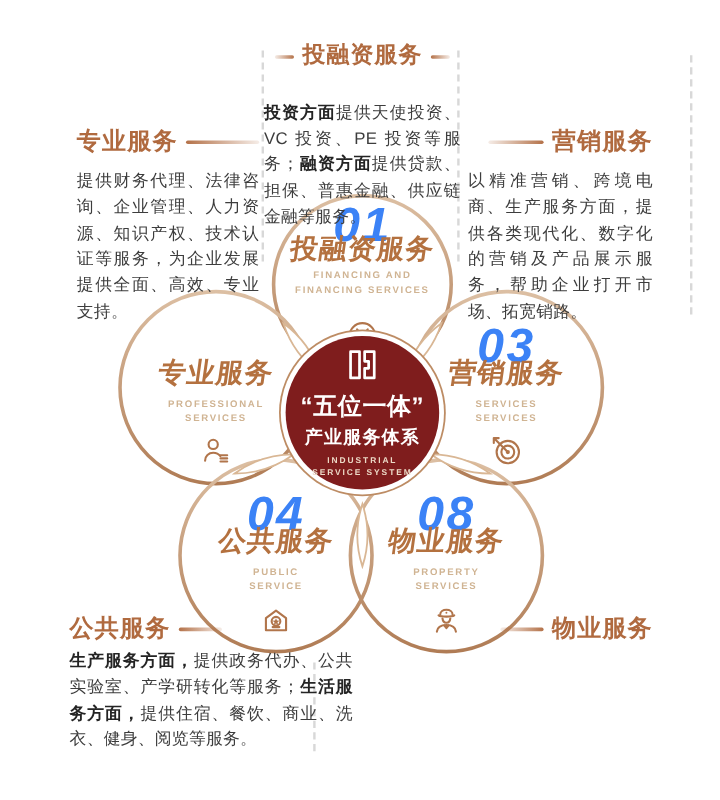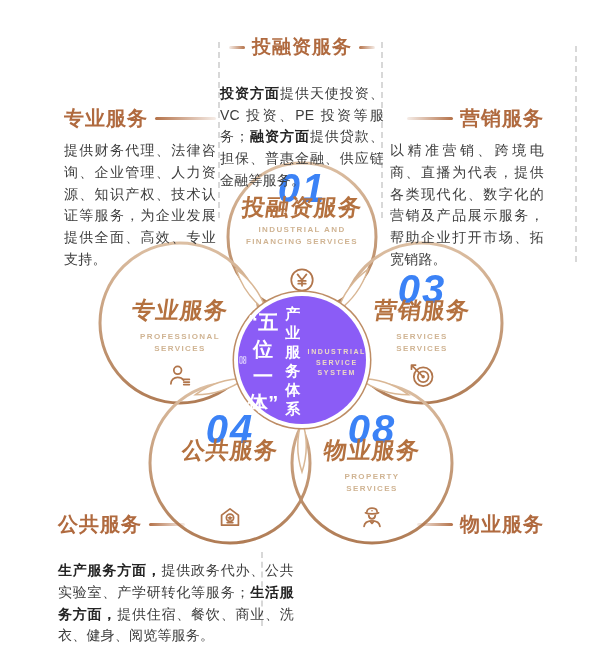--- a/index.html
+++ b/index.html
@@ -27,23 +27,23 @@
   .ccontent{position:absolute;z-index:3;}
   .num{position:absolute;left:0;width:100%;text-align:center;
     font-size:40px;font-weight:800;font-style:italic;color:#3b82f6;letter-spacing:2px;}
   .ctitle{position:absolute;left:0;width:100%;text-align:center;
     font-size:23px;font-weight:900;color:#b4713f;letter-spacing:1px;
     transform:skewX(-8deg);white-space:nowrap;}
   .cen{position:absolute;left:0;width:100%;text-align:center;
     font-size:8px;font-weight:700;color:#d0b493;letter-spacing:1.4px;line-height:1.45;}
   .cicon{position:absolute;left:50%;transform:translateX(-50%);}
   .center-circle{
-    position:absolute;left:238px;top:296px;width:128px;height:128px;border-radius:50%;
-    background:#8b5cf6;box-shadow:0 0 0 4px #ffffff,0 0 0 5.5px #bd8c64;
-    z-index:5;display:flex;flex-direction:row;align-items:center;justify-content:center;
+    position:absolute;left:238px;top:280px;width:128px;height:128px;border-radius:50%;
+    background:#7f1d1d;box-shadow:0 0 0 4px #ffffff,0 0 0 5.5px #bd8c64;
+    z-index:5;display:flex;flex-direction:column;align-items:center;justify-content:center;
     text-align:center;color:#fff;
   }
   .center-line1{font-size:20px;font-weight:900;letter-spacing:.5px;margin-top:5px;}
   .center-line2{font-size:15px;font-weight:900;letter-spacing:1px;margin-top:3px;}
   .center-en{font-size:7px;font-weight:700;color:#ecd9c6;letter-spacing:1.6px;
     line-height:1.5;margin-top:6px;}
 </style>
 </head>
 <body>
 
@@ -72,21 +72,21 @@
       <path d="M-26 0 Q0 -8.5 26 0 Q0 8.5 -26 0 Z" transform="translate(220.2,386.6) rotate(-198)"></path>
       <path d="M-26 0 Q0 -8.5 26 0 Q0 8.5 -26 0 Z" transform="translate(302,446) rotate(90)"></path>
       <path d="M-26 0 Q0 -8.5 26 0 Q0 8.5 -26 0 Z" transform="translate(383.8,386.6) rotate(18)"></path>
     </g>
   </svg>
 
   <div class="ccontent" style="left:227px;top:162px;width:150px;height:150px;">
     <div class="num" style="top:4px;">01</div>
     <div class="ctitle" style="top:30px;">投融资服务</div>
     <div class="cen" style="top:62px;">
-      <span>INDUSTRIAL AND</span><br>
+      <span>FINANCING AND</span><br>
       <span>FINANCING SERVICES</span>
     </div>
     <svg class="cicon" style="top:104px;" width="28" height="28" viewBox="0 0 24 24" fill="none" stroke="#b1754b" stroke-width="1.5" stroke-linecap="round" stroke-linejoin="round">
       <circle cx="12" cy="12" r="9.2"></circle>
       <path d="M8.2 7.2 L12 12 L15.8 7.2 M12 12 V17 M8.8 12.8 H15.2 M8.8 15.2 H15.2"></path>
     </svg>
   </div>
 
   <div class="ccontent" style="left:100px;top:243px;width:160px;height:160px;">
     <div class="ctitle" style="top:52px;">专业服务</div>
@@ -112,20 +112,24 @@
       <circle cx="13" cy="13.5" r="8"></circle>
       <circle cx="13" cy="13.5" r="4.6"></circle>
       <circle cx="13" cy="13.5" r="1.5" fill="#b1754b" stroke="none"></circle>
       <path d="M3 3.5 L13 13.5 M3 7 V3.5 H6.5"></path>
     </svg>
   </div>
 
   <div class="ccontent" style="left:150px;top:383px;width:160px;height:160px;text-decoration:underline;">
     <div class="num" style="top:24px;">04</div>
     <div class="ctitle" style="top:52px;">公共服务</div>
+    <div class="cen" style="top:88px;">
+      <span>PUBLIC</span><br>
+      <span>SERVICE</span>
+    </div>
     <svg class="cicon" style="top:120px;" width="28" height="28" viewBox="0 0 24 24" fill="none" stroke="#b1754b" stroke-width="1.5" stroke-linecap="round" stroke-linejoin="round">
       <path d="M4.8 10.4 L12 5 L19.2 10.4 L19.2 19 L4.8 19 Z"></path>
       <circle cx="12" cy="12.6" r="3.1"></circle>
       <path d="M12 10.4 L11.3 12 L9.5 12.2 L10.9 13.4 L10.5 15.1 L12 14.2 L13.5 15.1 L13.1 13.4 L14.5 12.2 L12.7 12 Z" fill="#b1754b" stroke="none"></path>
       <path d="M9.6 16.8 H14.4"></path>
     </svg>
   </div>
 
   <div class="ccontent" style="left:292px;top:383px;width:160px;height:160px;">
     <div class="num" style="top:24px;">08</div>
@@ -172,29 +176,29 @@
       <span class="tdash fade-r grow"></span>
     </div>
     <p class="body"><span>提供财务代理、法律咨询、企业管理、人力资源、知识产权、技术认证等服务，为企业发展提供全面、高效、专业支持。</span></p>
   </div>
 
   <div class="sec" style="left:390px;top:106px;width:154px;">
     <div class="sec-title to-right">
       <span class="tdash fade-l w46"></span>
       <span>营销服务</span>
     </div>
-    <p class="body"><span>以精准营销、跨境电商、直播为代表，提供各类现代化、数字化的营销及产品展示服务，帮助企业打开市场、拓宽销路。</span></p>
+    <p class="body"><span>以精准营销、跨境电商、生产服务方面，提供各类现代化、数字化的营销及产品展示服务，帮助企业打开市场、拓宽销路。</span></p>
   </div>
 
   <div class="sec" style="left:58px;top:512px;width:236px;">
     <div class="sec-title">
       <span>公共服务</span>
       <span class="tdash fade-r w36"></span>
     </div>
-    <p class="body" style="margin-top:24px;"><b>生产服务方面，</b><span>提供政务代办、公共实验室、产学研转化等服务；</span><b>生活服务方面，</b><span>提供住宿、餐饮、商业、洗衣、健身、阅览等服务。</span></p>
+    <p class="body" style="margin-top:4px;"><b>生产服务方面，</b><span>提供政务代办、公共实验室、产学研转化等服务；</span><b>生活服务方面，</b><span>提供住宿、餐饮、商业、洗衣、健身、阅览等服务。</span></p>
   </div>
 
   <div class="sec" style="left:288px;top:512px;width:256px;">
     <div class="sec-title to-right">
       <span class="tdash fade-l w36"></span>
       <span>物业服务</span>
     </div>
   </div>
 
 </div>

